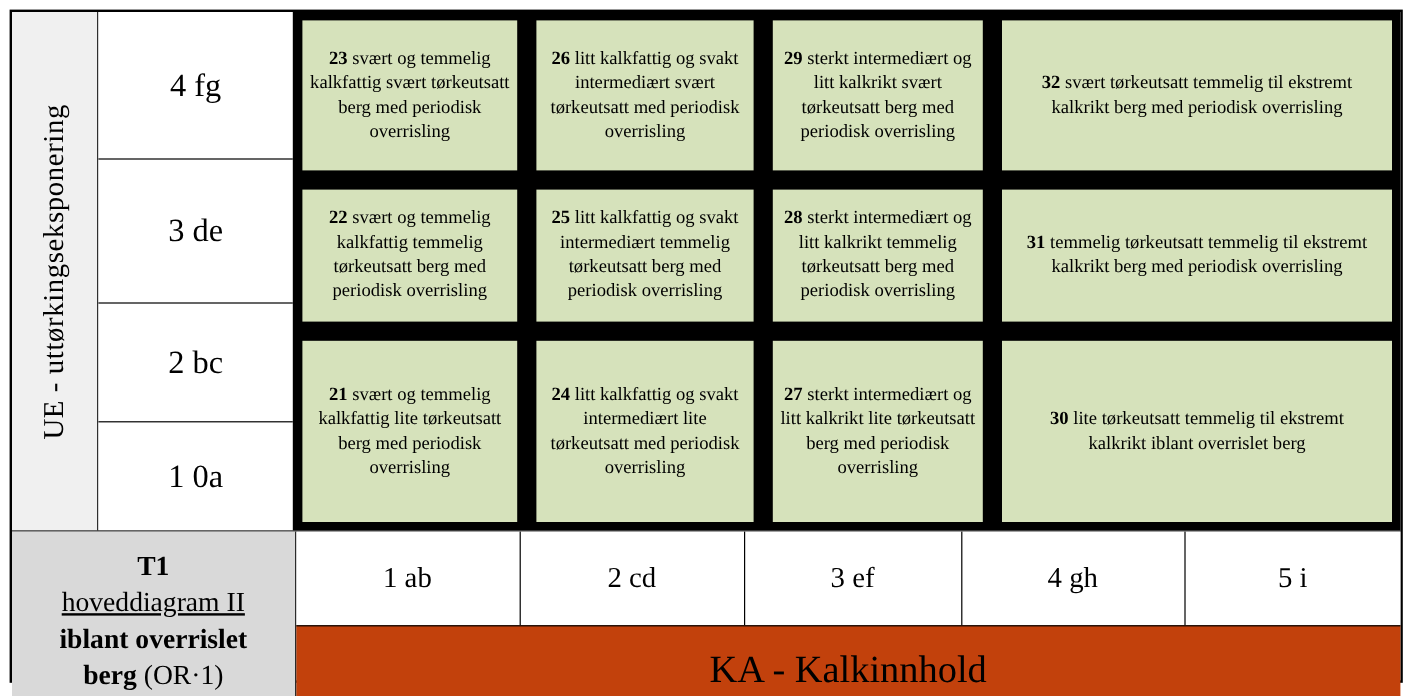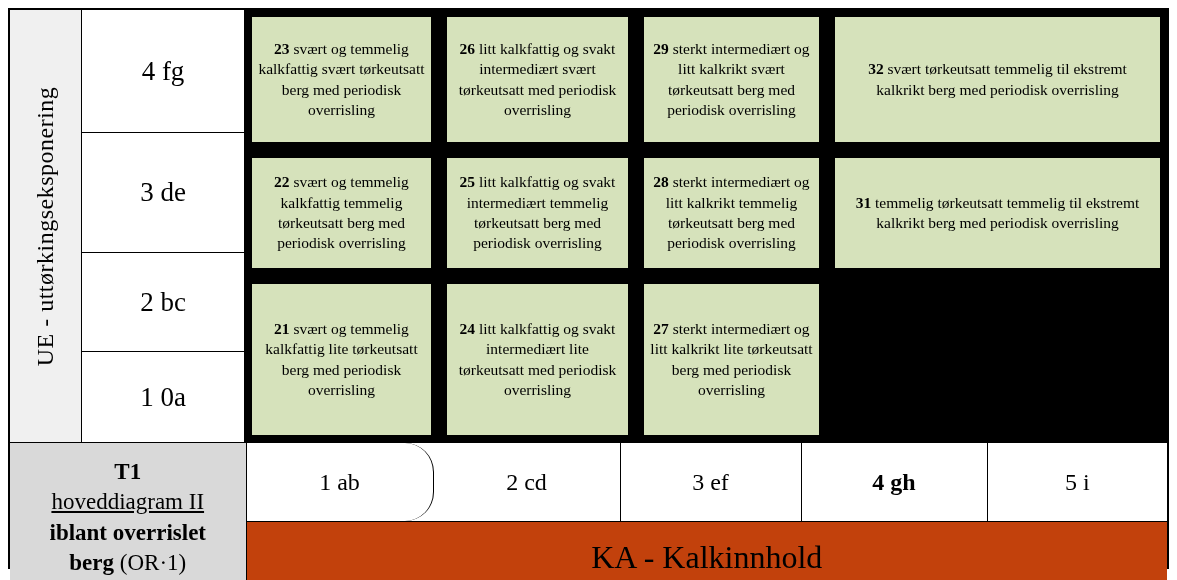--- a/index.html
+++ b/index.html
@@ -38,24 +38,24 @@
 
   .corner{flex:0 0 236.5px;background:#d9d9d9;border-right:1.5px solid #000;
           display:flex;flex-direction:column;align-items:center;justify-content:center;
           text-align:center;font-size:23px;line-height:1.32;padding:14px 4px;}
   .corner .b{font-weight:bold;}
   .corner .u{text-decoration:underline;}
 
   .bright{flex:1;display:flex;flex-direction:column;}
   .xlabels{flex:0 0 78px;display:flex;flex-direction:row;background:#fff;}
   .xcell{display:flex;align-items:center;justify-content:center;font-size:24px;border-right:1.5px solid #000;}
-  .xcell:nth-child(1){flex:0 0 187px;border-radius:29px;}
+  .xcell:nth-child(1){flex:0 0 187px;}
   .xcell:nth-child(2){flex:0 0 187px;}
   .xcell:nth-child(3){flex:0 0 181px;}
-  .xcell:nth-child(4){flex:0 0 186px;font-weight:bold;}
+  .xcell:nth-child(4){flex:0 0 186px;}
   .xcell:nth-child(5){flex:1;border-right:none;}
   .ka-row{flex:1;background:#c2410c;border-top:1.5px solid #000;
           display:flex;align-items:center;justify-content:center;font-size:32px;}
 </style>
 </head>
 <body>
 
 <div class="canvas">
   <div class="tbl">
 
@@ -101,20 +101,23 @@
 
         <div class="gcell">
             <span><b class="num">21</b> <span>svært og temmelig kalkfattig lite tørkeutsatt berg med periodisk overrisling</span></span>
           </div>
         <div class="gcell">
             <span><b class="num">24</b> <span>litt kalkfattig og svakt intermediært lite tørkeutsatt med periodisk overrisling</span></span>
           </div>
         <div class="gcell">
             <span><b class="num">27</b> <span>sterkt intermediært og litt kalkrikt lite tørkeutsatt berg med periodisk overrisling</span></span>
           </div>
+        <div class="gcell wide">
+            <span><b class="num">30</b> <span>lite tørkeutsatt temmelig til ekstremt kalkrikt iblant overrislet berg</span></span>
+          </div>
       </div>
     </div>
 
     <div class="bottom">
 
       <div class="corner">
         <div class="b">T1</div>
         <div class="u">hoveddiagram II</div>
         <div class="b">iblant overrislet</div>
         <div><span class="b">berg</span> <span>(OR·1)</span></div>

